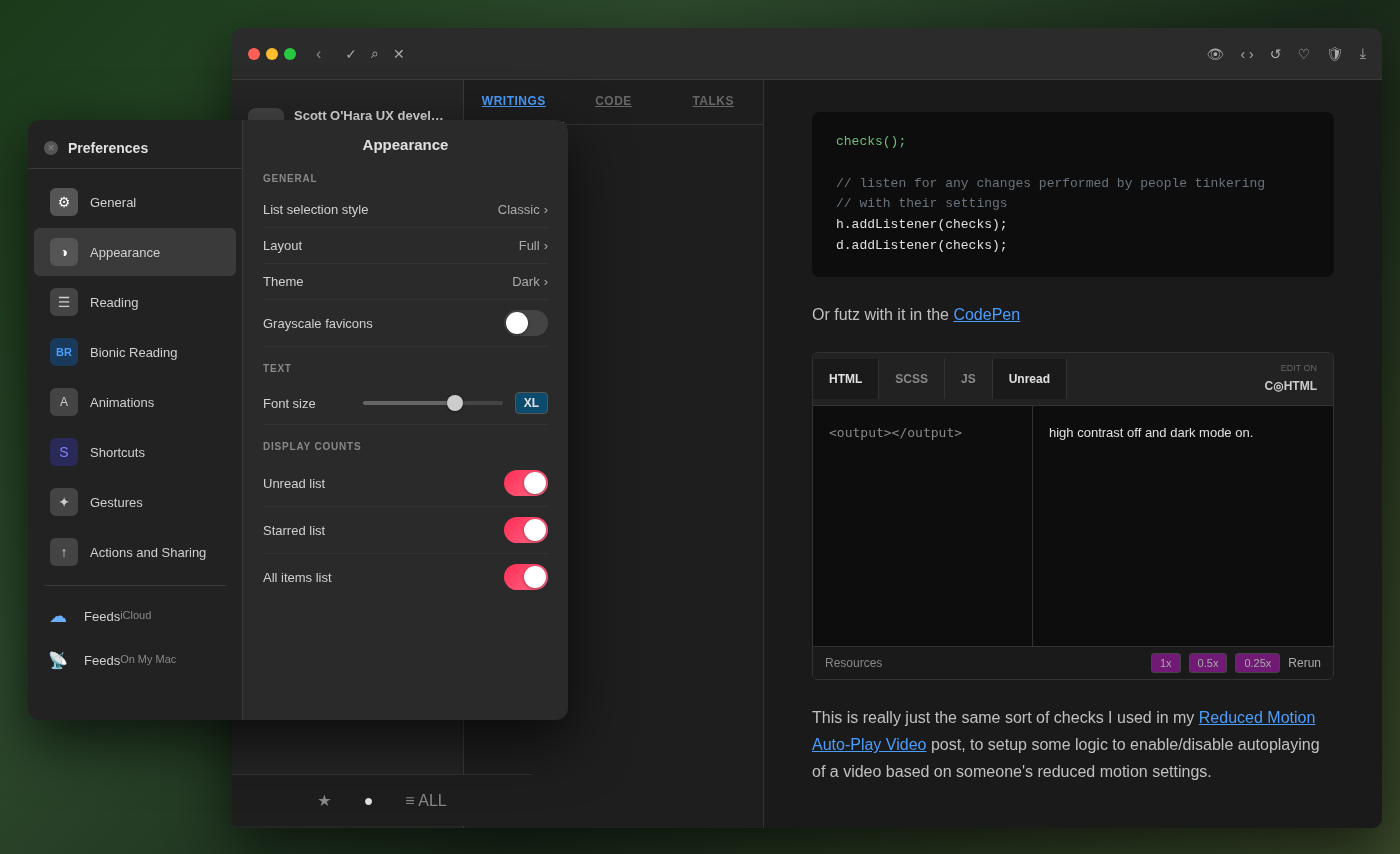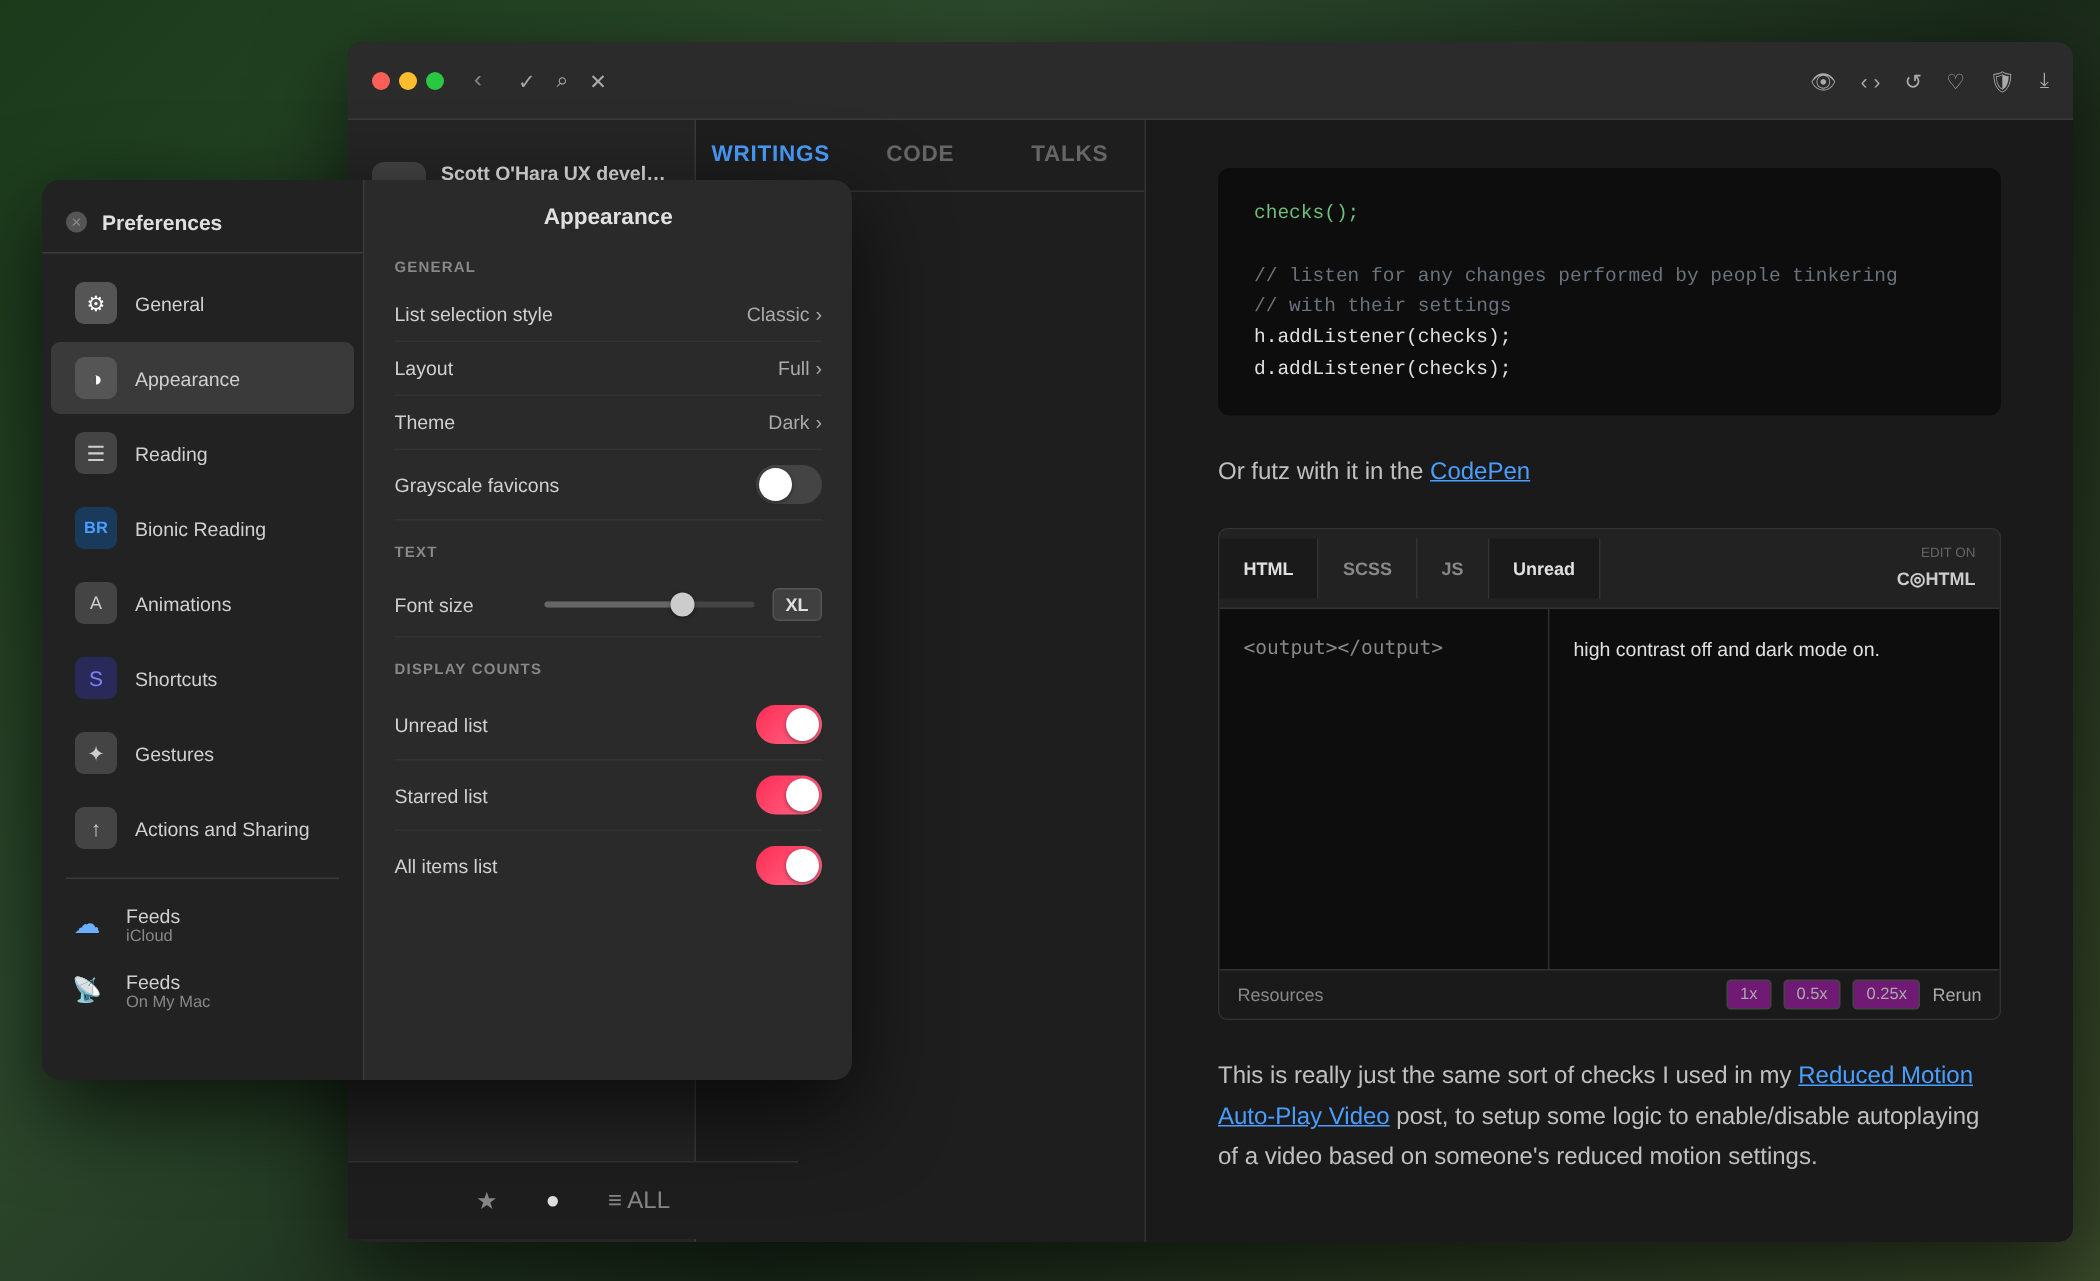--- a/index.html
+++ b/index.html
@@ -160,25 +160,26 @@
       padding: 0;
       border-bottom: 1px solid #333;
     }
 
     .tab-btn {
       flex: 1;
       padding: 14px 8px;
       background: transparent;
       border: none;
       cursor: pointer;
-      font-size: 15px;
+      font-size: 12px;
       font-weight: 700;
       letter-spacing: 0.5px;
       color: #666;
       border-bottom: 2px solid transparent;
+      text-decoration: underline;
     }
 
     .tab-btn.active {
       color: #4a9eff;
       border-bottom-color: #4a9eff;
     }
 
     .tab-content {
       flex: 1;
       overflow: hidden;
@@ -449,21 +450,21 @@
     .feed-icon-rss {
       width: 28px;
       height: 28px;
       display: flex;
       align-items: center;
       justify-content: center;
       font-size: 16px;
       color: #f80;
     }
 
-    .pref-feed-info { display: flex; flex-direction: column; }
+    .pref-feed-info { display: flex; flex-direction: row; }
     .pref-feed-name { font-size: 13px; color: #d0d0d0; font-weight: 500; }
     .pref-feed-sub { font-size: 11px; color: #888; }
 
     
     .pref-content {
       flex: 1;
       overflow-y: auto;
       padding: 16px 20px;
     }
 
@@ -565,21 +566,21 @@
       height: 16px;
       border-radius: 50%;
       background: #ccc;
       position: absolute;
       top: -6px;
       left: 60%;
       box-shadow: 0 1px 3px rgba(0,0,0,0.4);
     }
 
     .slider-label {
-      background: #404040;
+      background: #0c4a6e;
       border: 1px solid #555;
       border-radius: 4px;
       padding: 3px 8px;
       font-size: 12px;
       color: #e0e0e0;
       font-weight: 600;
     }
 
     .bottom-icon {
       color: #888;

